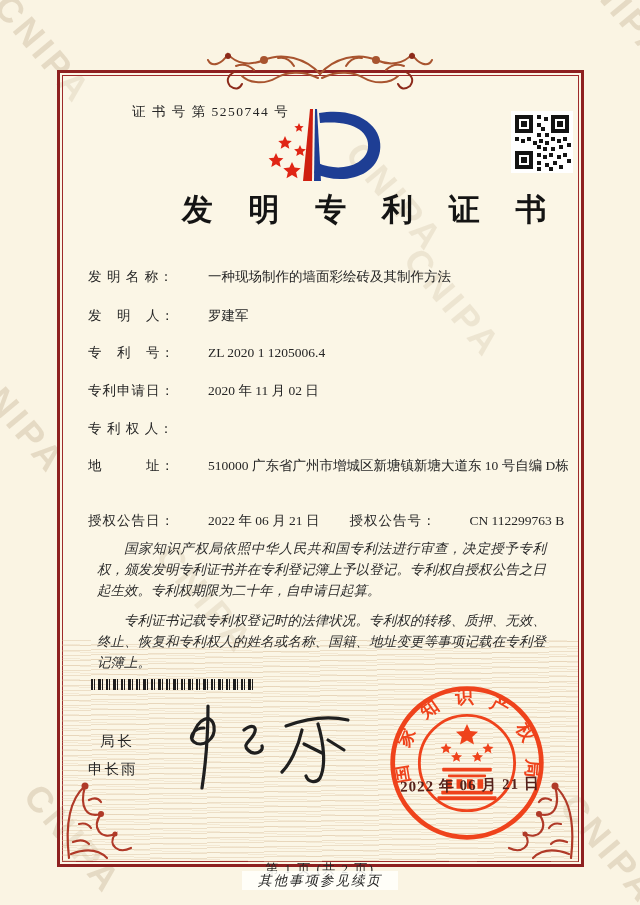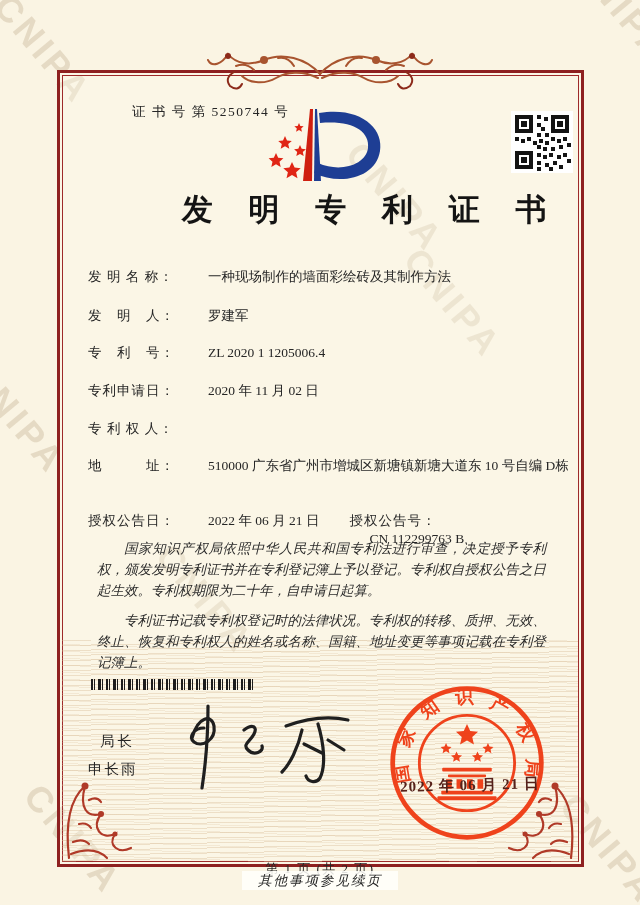--- a/index.html
+++ b/index.html
@@ -44,21 +44,21 @@
     text-align:center;font-size:31px;font-weight:bold;color:#141414;
     letter-spacing:14px;text-indent:14px;padding-left:44px;
   }
   
   .row{position:absolute;left:88px;z-index:3;font-size:13.5px;display:flex;line-height:18px;}
   .row .lbl{flex:none;width:100px;letter-spacing:1px;}
   .row .val{margin-left:20px;}
   .r0{top:268px}.r1{top:307px}.r2{top:344px}.r3{top:382px}.r4{top:420px}
   .r5{top:457px}.r5 .val{width:372px;}
   .r6{top:512px}
-  .r6 .group2{display:flex;margin-left:30px;flex-direction:column;}
+  .r6 .group2{display:flex;margin-left:30px;}
   .r6 .group2 .lbl{width:100px;}
   
   .paras{
     position:absolute;left:88px;top:529px;width:467px;z-index:3;
     font-size:13.5px;line-height:21px;text-align:justify;font-style:italic;color:#2b2b2b;
   }
   .paras p{margin:9px;text-indent:2em;}
   
   .barcode{
     position:absolute;left:91px;top:679px;width:164px;height:11px;z-index:3;

